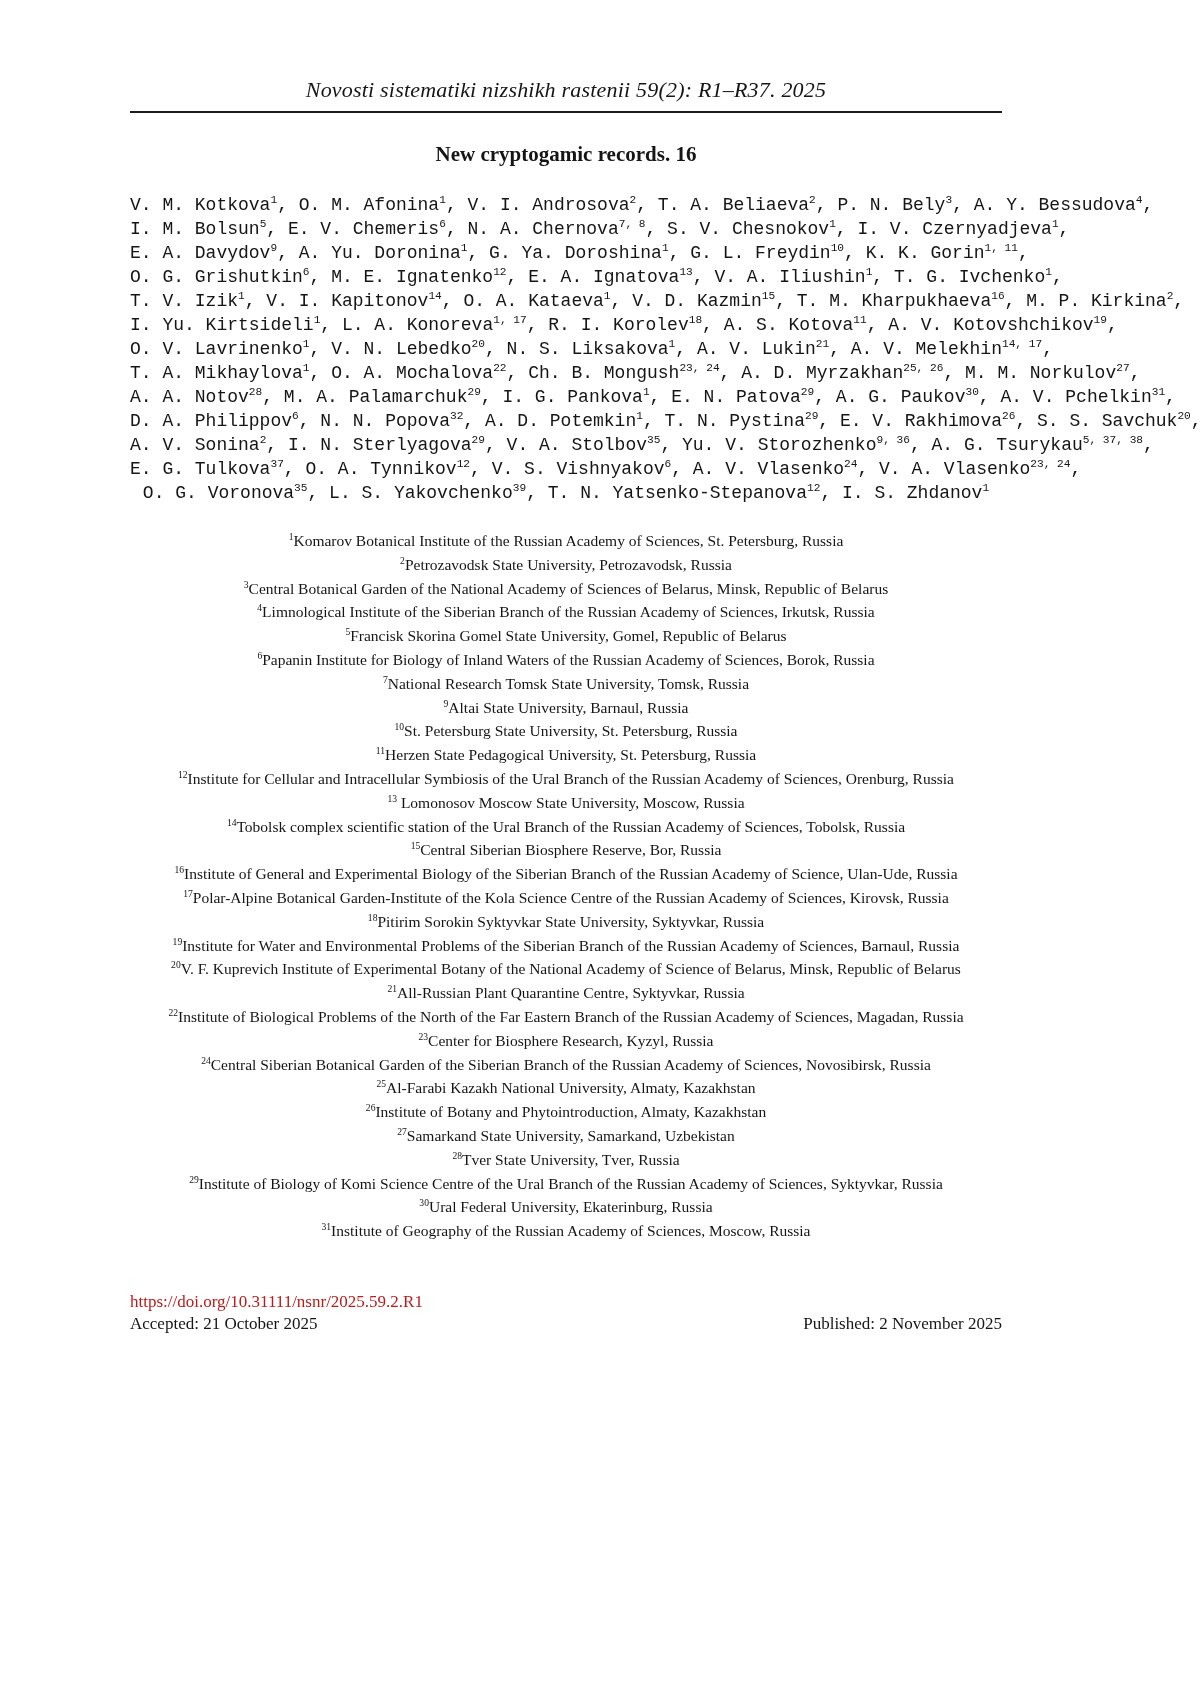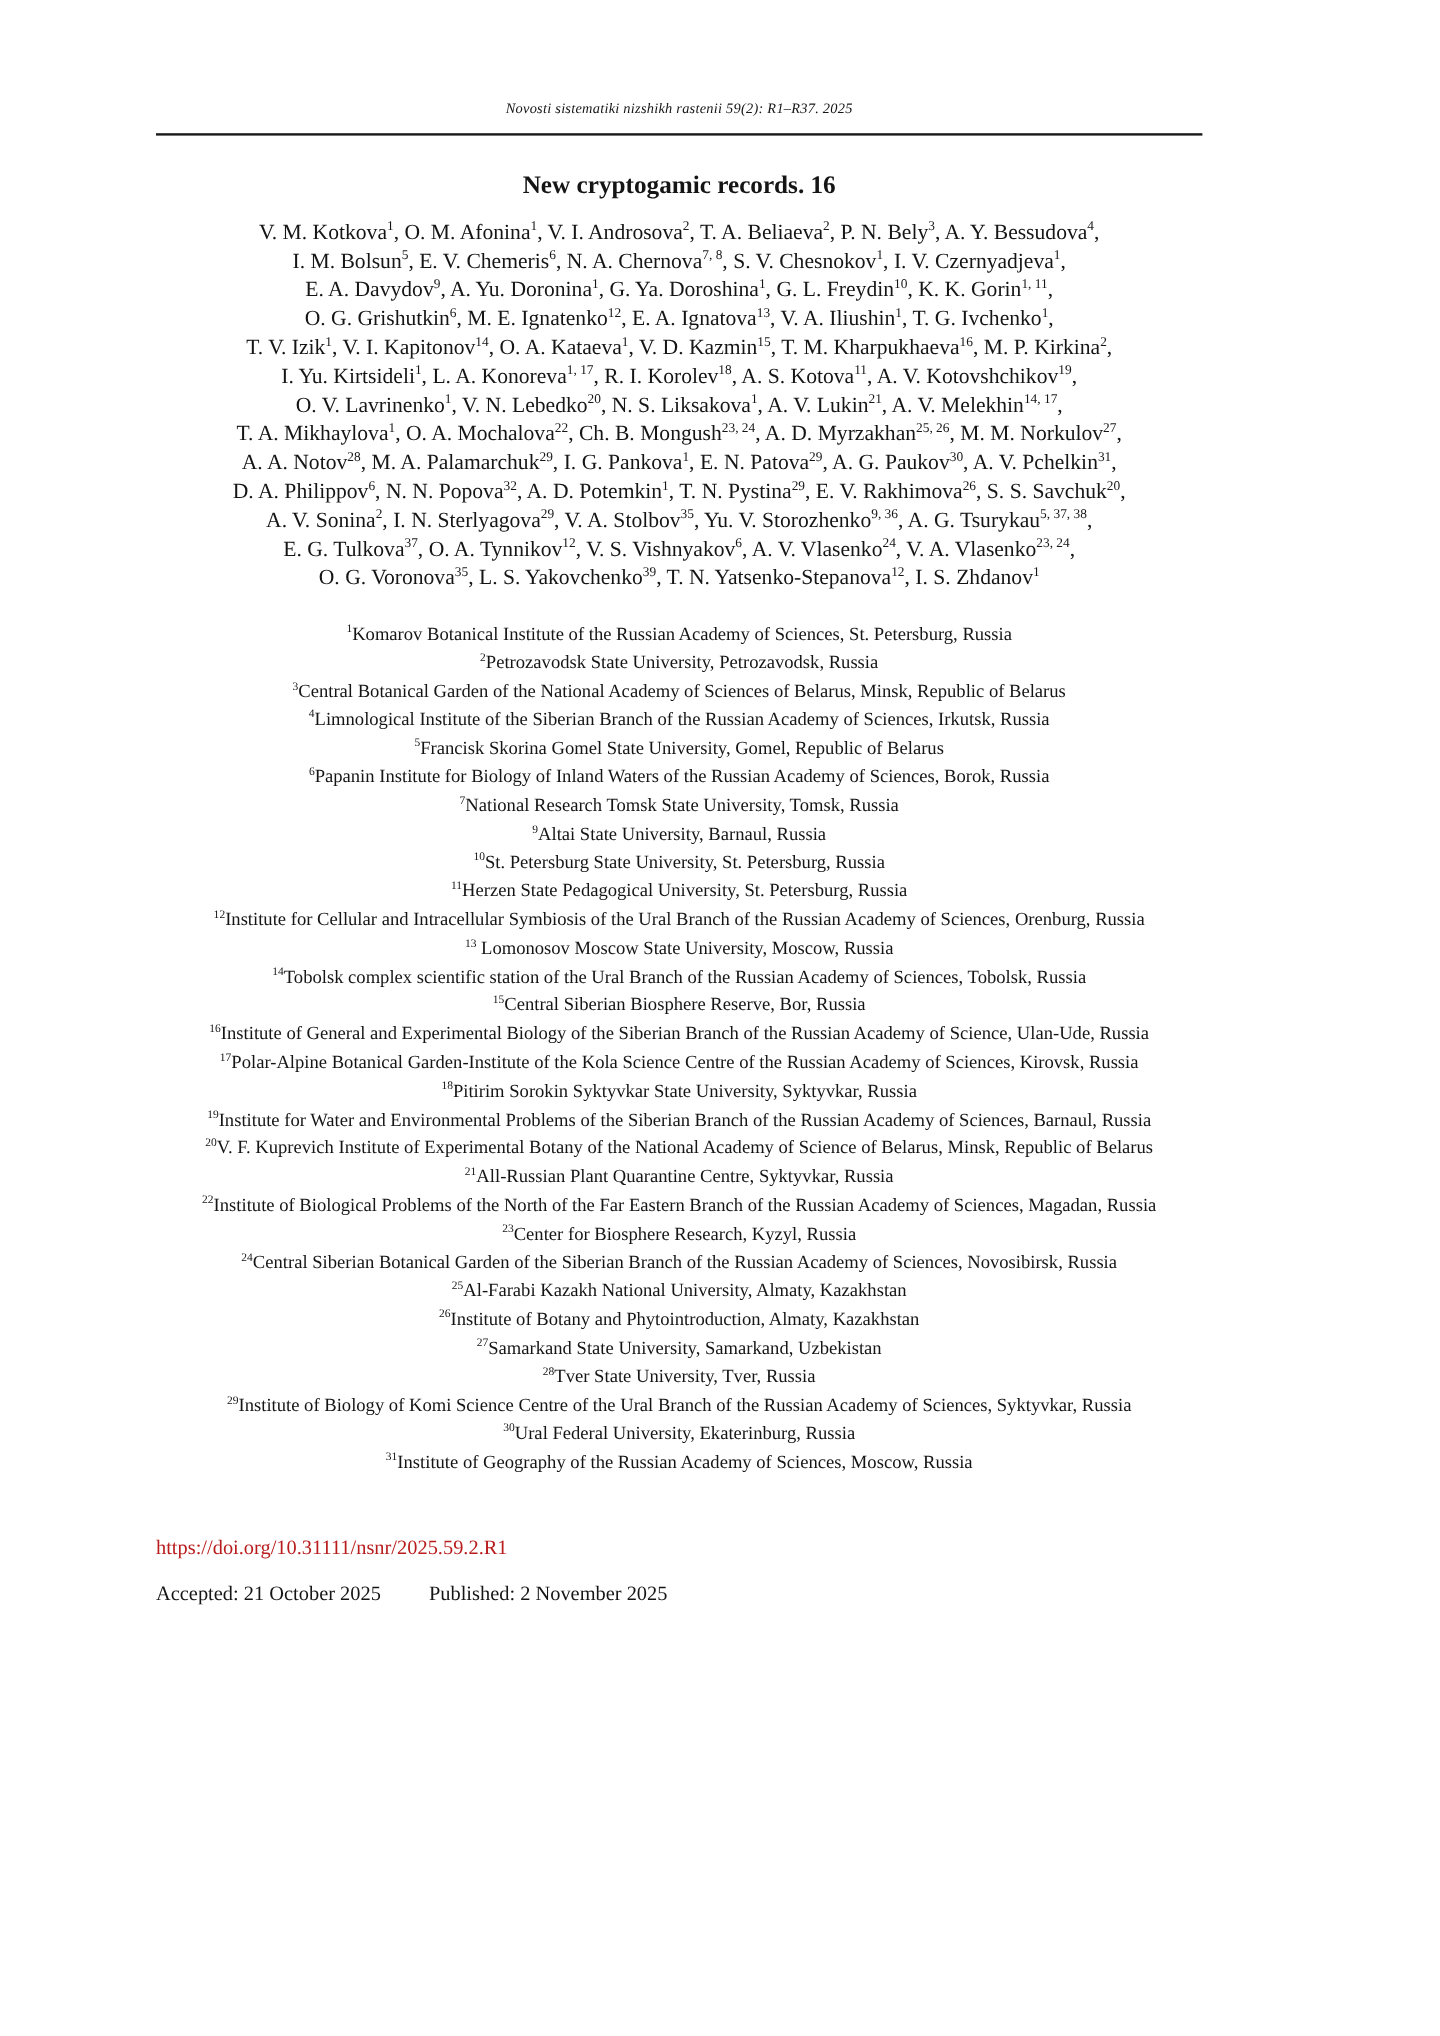--- a/index.html
+++ b/index.html
@@ -19,41 +19,42 @@
     position: absolute;
     left: 130px;
     top: 0;
     width: 872px;
     box-sizing: border-box;
     padding-top: 80px;
   }
   .journal-line {
     text-align: center;
     font-style: italic;
-    font-size: 12px;
+    font-size: 22px;
     line-height: 20px;
     letter-spacing: 0.2px;
   }
   .header-rule {
     border: none;
     border-top: 2px solid #1a1a1a;
     margin: 11px 0 0 0;
   }
   .paper-title {
     text-align: center;
     font-size: 21px;
     font-weight: bold;
     margin: 28px 0 0 0;
     line-height: 26px;
   }
   .authors {
-    margin-top: 14px;
+    margin-top: 26px;
     text-align: center;
     font-size: 18px;
     line-height: 24px;
+    font-family: Liberation Mono, monospace;
   }
   .author-line {
     white-space: nowrap;
   }
   sup {
     font-size: 0.62em;
     line-height: 0;
     vertical-align: super;
   }
   .affiliations {
@@ -71,22 +72,22 @@
     line-height: 22px;
   }
   .doi-line {
     text-align: left;
     color: #b91c1c;
     text-decoration: none;
     display: inline-block;
   }
   .dates-row {
     display: flex;
-    margin-top: 16px;
-    gap: 40px;
+    justify-content: space-between;
+    margin-top: 0;
   }
 </style>
 </head>
 <body>
 
 <div class="page">
 
   <header>
     <div class="journal-line">Novosti sistematiki nizshikh rastenii 59(2): R1–R37. 2025</div>
     <hr class="header-rule">

